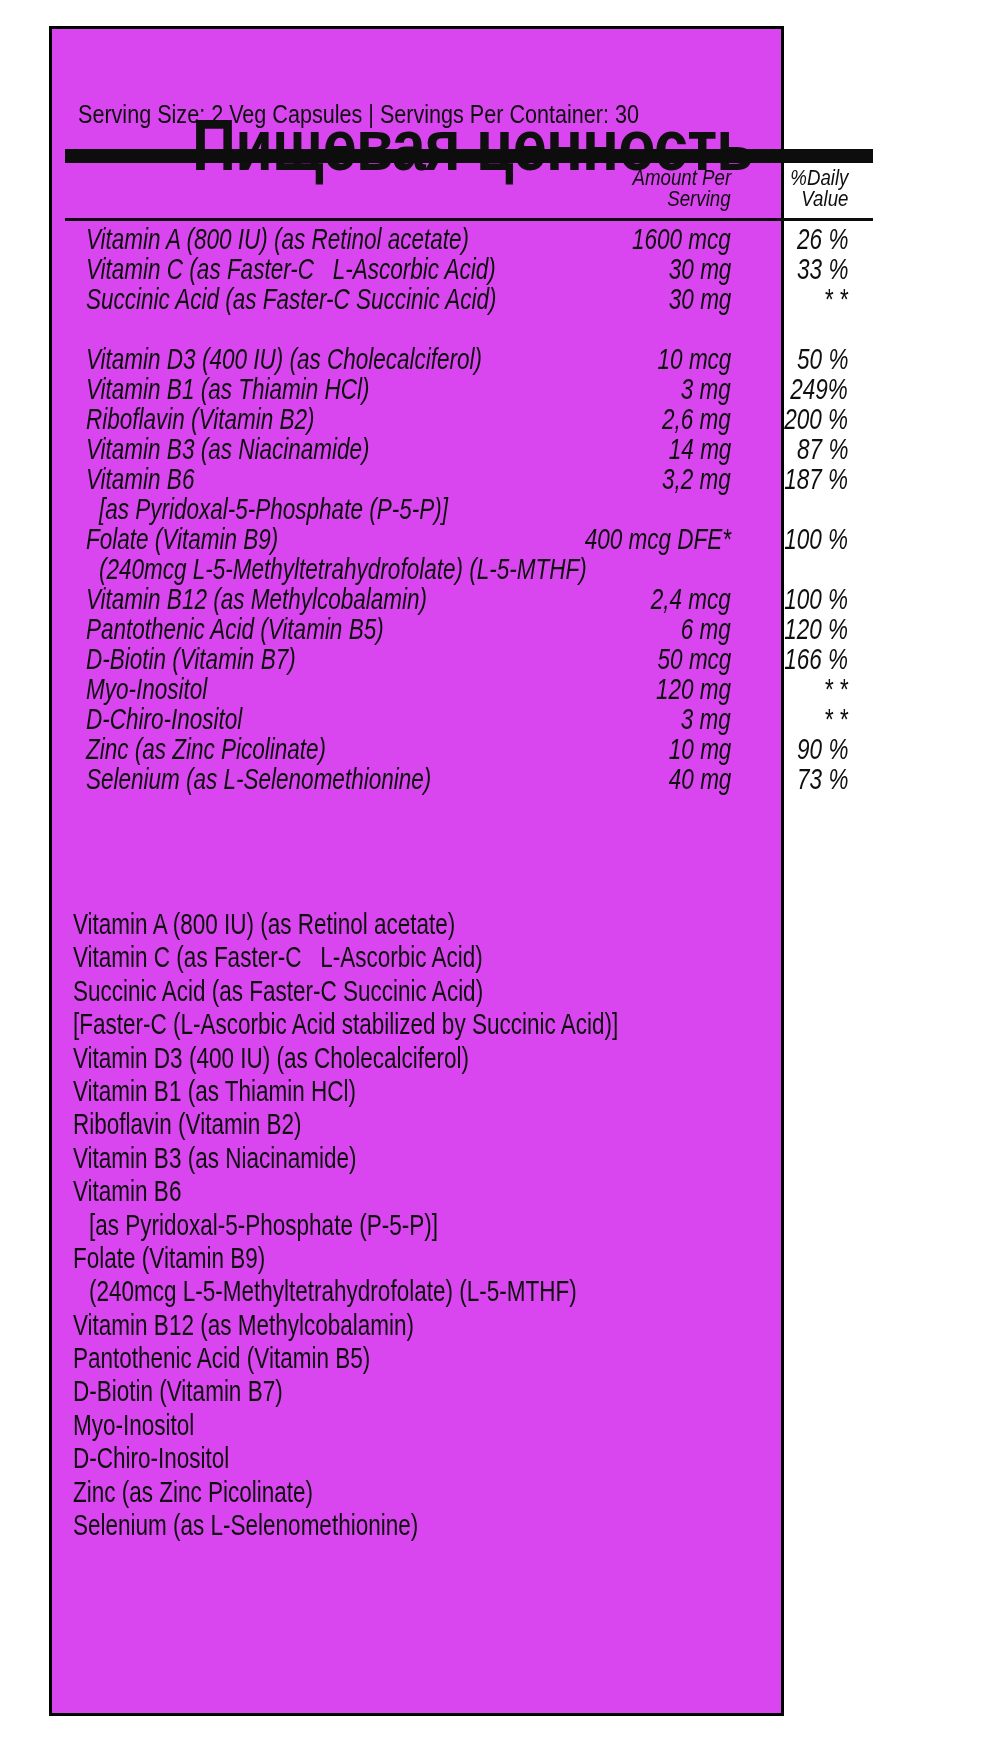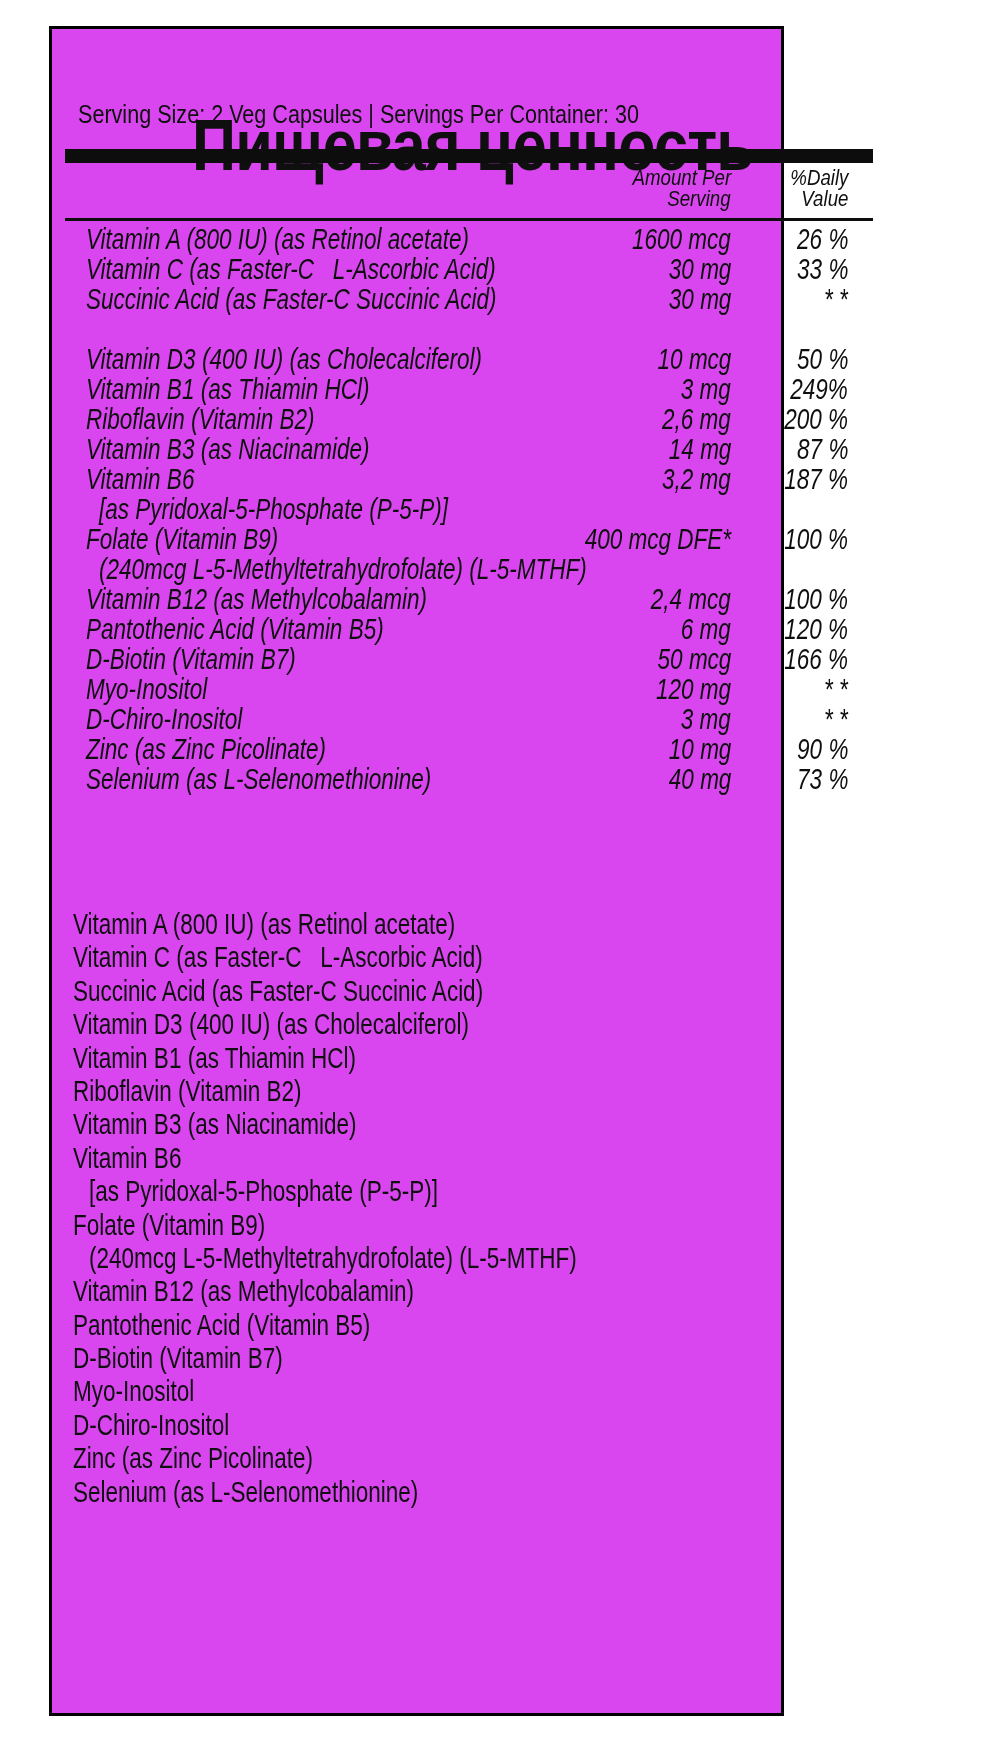--- a/index.html
+++ b/index.html
@@ -164,20 +164,21 @@
           <div class="c1"><span class="cond">Selenium (as L-Selenomethionine)</span></div>
           <div class="c2"><span class="cond-r">40 mg</span></div>
           <div class="c3"><span class="cond-r">73 %</span></div>
         </div>
       </div>
 
     <div class="ing-list">
         <div class="ing-item"><span class="cond">Vitamin A (800 IU) (as Retinol acetate)</span></div>
         <div class="ing-item"><span class="cond">Vitamin C (as Faster-C   L-Ascorbic Acid)</span></div>
         <div class="ing-item"><span class="cond">Succinic Acid (as Faster-C Succinic Acid)</span></div>
+        <div class="ing-item"><span class="cond">[Faster-C (L-Ascorbic Acid stabilized by Succinic Acid)]</span></div>
         <div class="ing-item"><span class="cond">Vitamin D3 (400 IU) (as Cholecalciferol)</span></div>
         <div class="ing-item"><span class="cond">Vitamin B1 (as Thiamin HCl)</span></div>
         <div class="ing-item"><span class="cond">Riboflavin (Vitamin B2)</span></div>
         <div class="ing-item"><span class="cond">Vitamin B3 (as Niacinamide)</span></div>
         <div class="ing-item"><span class="cond">Vitamin B6</span></div>
         <div class="ing-item indent"><span class="cond">[as Pyridoxal-5-Phosphate (P-5-P)]</span></div>
         <div class="ing-item"><span class="cond">Folate (Vitamin B9)</span></div>
         <div class="ing-item indent"><span class="cond">(240mcg L-5-Methyltetrahydrofolate) (L-5-MTHF)</span></div>
         <div class="ing-item"><span class="cond">Vitamin B12 (as Methylcobalamin)</span></div>
         <div class="ing-item"><span class="cond">Pantothenic Acid (Vitamin B5)</span></div>

